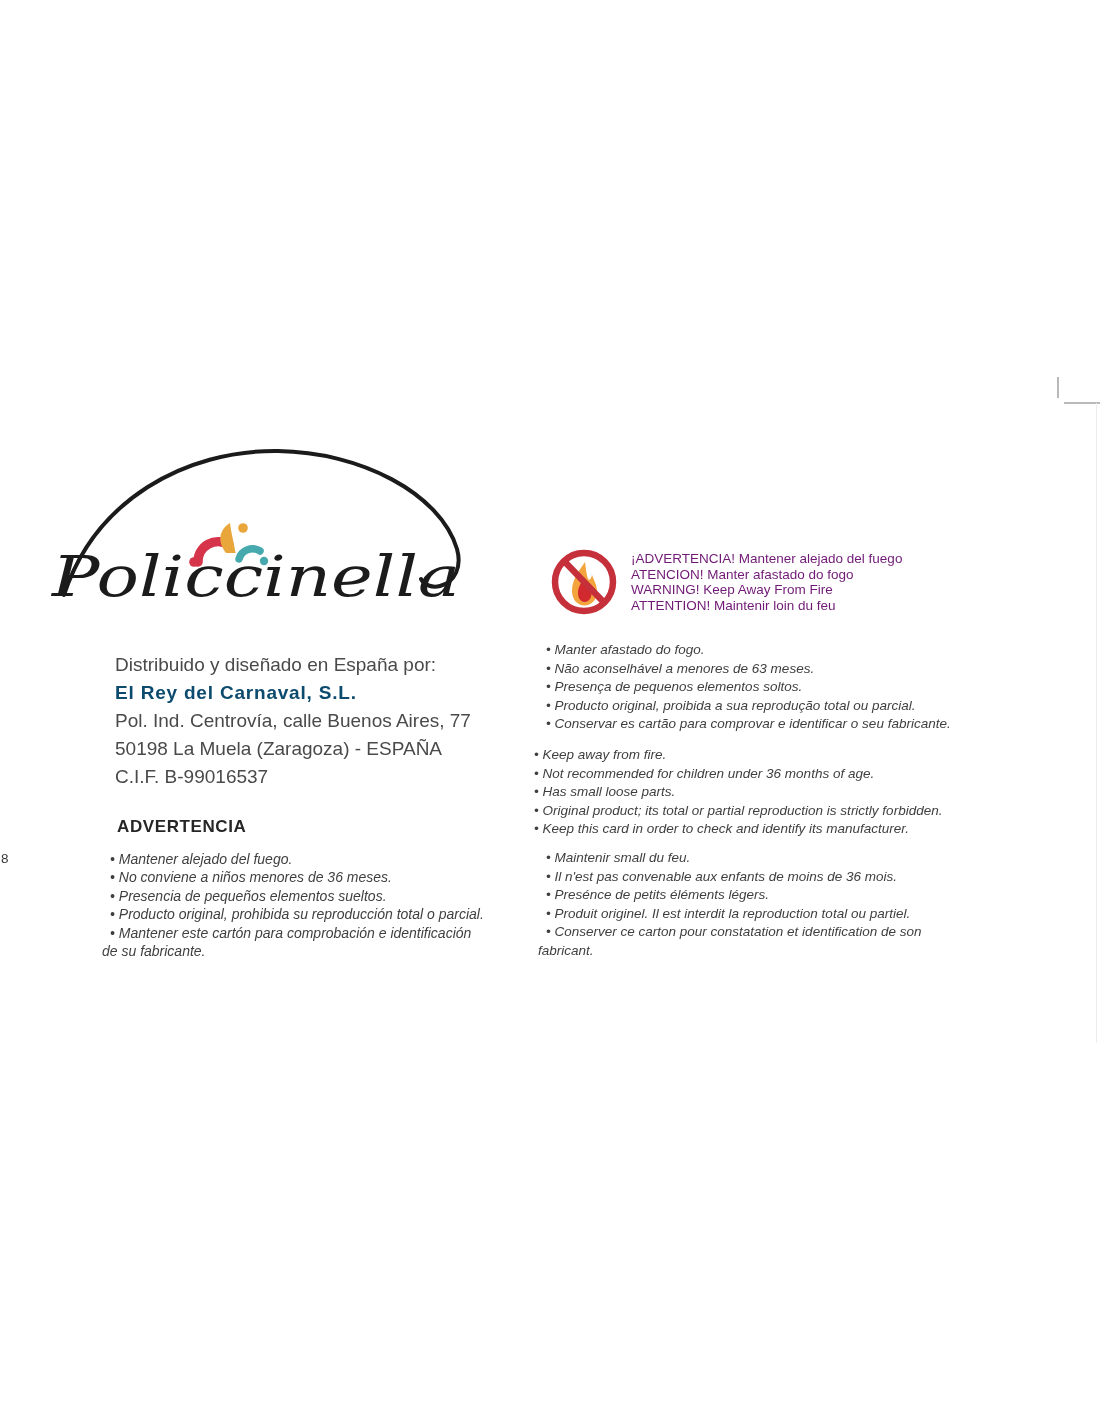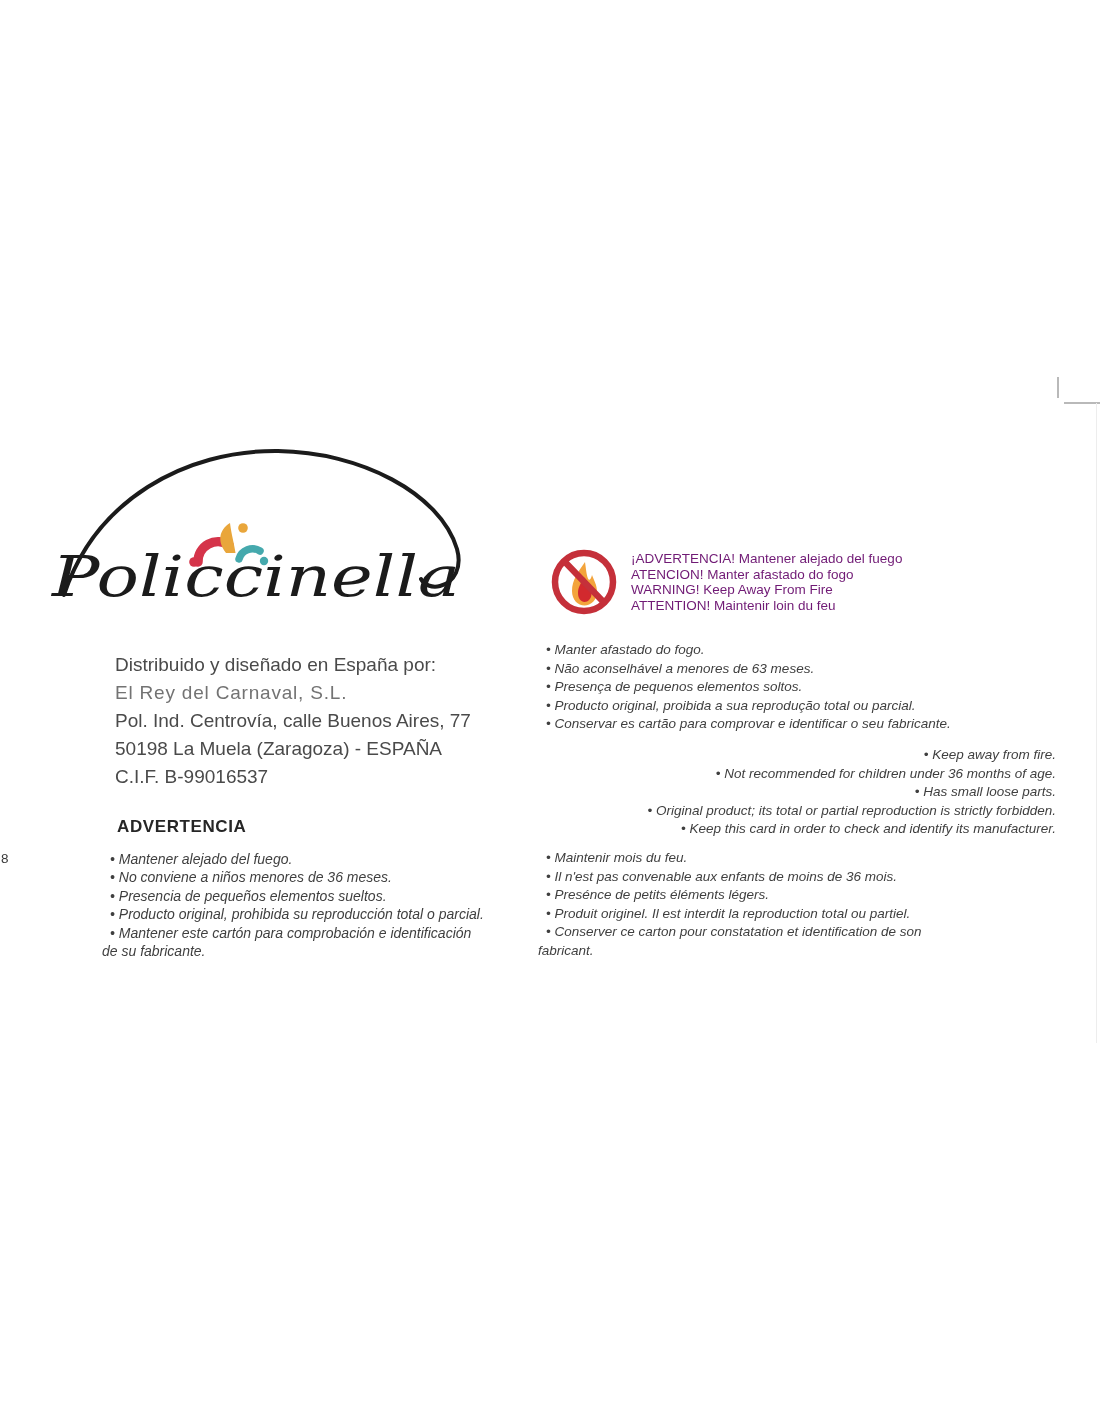--- a/index.html
+++ b/index.html
@@ -8,36 +8,36 @@
     width:1100px; height:1422px; position:relative; overflow:hidden;
     font-family:"Liberation Sans", sans-serif; color:#3f3f3f;
   }
   .abs { position:absolute; }
 
   
   .logo-wrap { left:50px; top:445px; width:416px; height:166px; }
 
   
   .distributor { left:115px; top:651px; font-size:19px; line-height:28px; color:#4a4a4a; }
-  .dist-company { font-weight:normal; color:#737373; letter-spacing:0.8px; }
+  .dist-company { font-weight:bold; color:#0c4a6e; letter-spacing:0.8px; }
 
   
   .adv-heading { left:117px; top:817px; font-size:17px; font-weight:bold; color:#262626; letter-spacing:0.6px; }
   .list { width:500px;font-style:italic; }
   .list-es { left:102px; top:850px; font-size:14px; line-height:18.4px; }
   .bullet-item { text-indent:8px; white-space:pre-wrap; }
   .bullet-item::before { content:"\2022\00a0"; }
 
   
   .fire-icon { left:551px; top:549px; width:66px; height:66px; }
   .fire-lines { left:631px; top:551px; font-size:13.5px; line-height:15.7px; color:#701a75; }
   .warn-line { white-space:pre; }
   .rlist { font-size:13.5px; line-height:18.5px; }
   .list-pt { left:538px; top:641px; }
-  .list-en { left:556px; top:746px;text-align:right; }
+  .list-en { left:526px; top:746px; }
   .list-fr { left:538px; top:849px; }
 
   
   .edge-num { left:1px; top:851px; font-size:13.5px; color:#3a3a3a; }
   .crop-v { left:1057px; top:377px; width:2px; height:21px; background:#b9b9b9; }
   .crop-h { left:1064px; top:402px; width:36px; height:2px; background:#b9b9b9; }
   .edge-line { left:1096px; top:403px; width:1px; height:640px; background:#ededed; }
 </style>
 </head>
 <body>
@@ -106,21 +106,21 @@
       <div class="bullet-item">Conservar es cartão para comprovar e identificar o seu fabricante.</div>
     </div>
   <div class="abs list rlist list-en">
       <div class="bullet-item">Keep away from fire.</div>
       <div class="bullet-item">Not recommended for children under 36 months of age.</div>
       <div class="bullet-item">Has small loose parts.</div>
       <div class="bullet-item">Original product; its total or partial reproduction is strictly forbidden.</div>
       <div class="bullet-item">Keep this card in order to check and identify its manufacturer.</div>
     </div>
   <div class="abs list rlist list-fr">
-      <div class="bullet-item">Maintenir mois du feu.</div>
+      <div class="bullet-item">Maintenir small du feu.</div>
       <div class="bullet-item">Il n'est pas convenable aux enfants de moins de 36 mois.</div>
       <div class="bullet-item">Presénce de petits éléments légers.</div>
       <div class="bullet-item">Produit originel. Il est interdit la reproduction total ou partiel.</div>
       <div class="bullet-item">Conserver ce carton pour constatation et identification de son
 fabricant.</div>
     </div>
 
 </div>
 
 </body></html>

